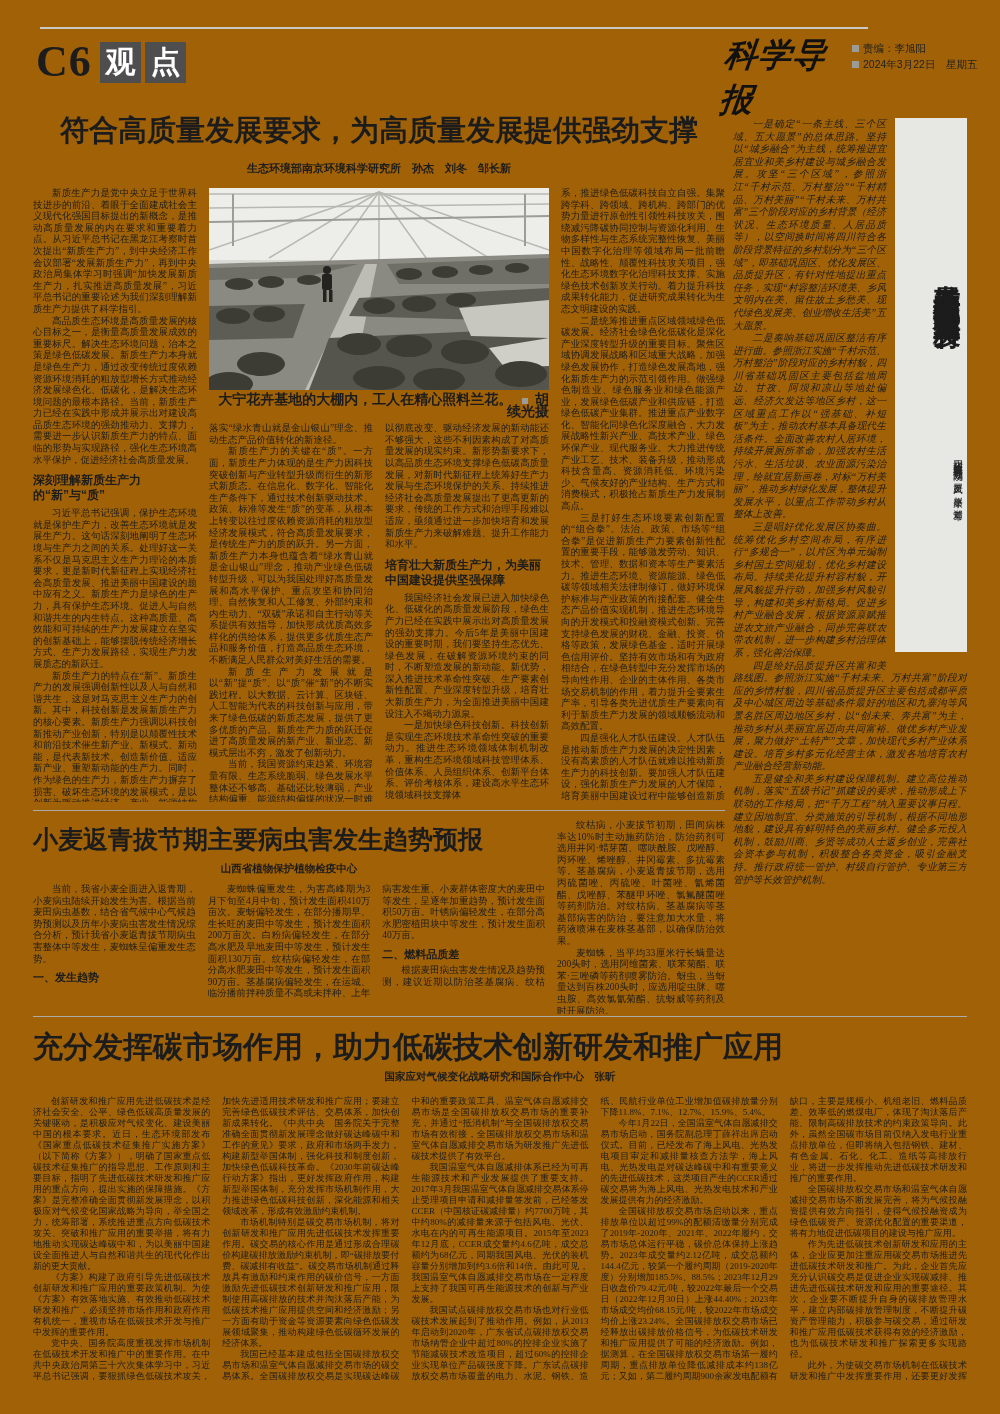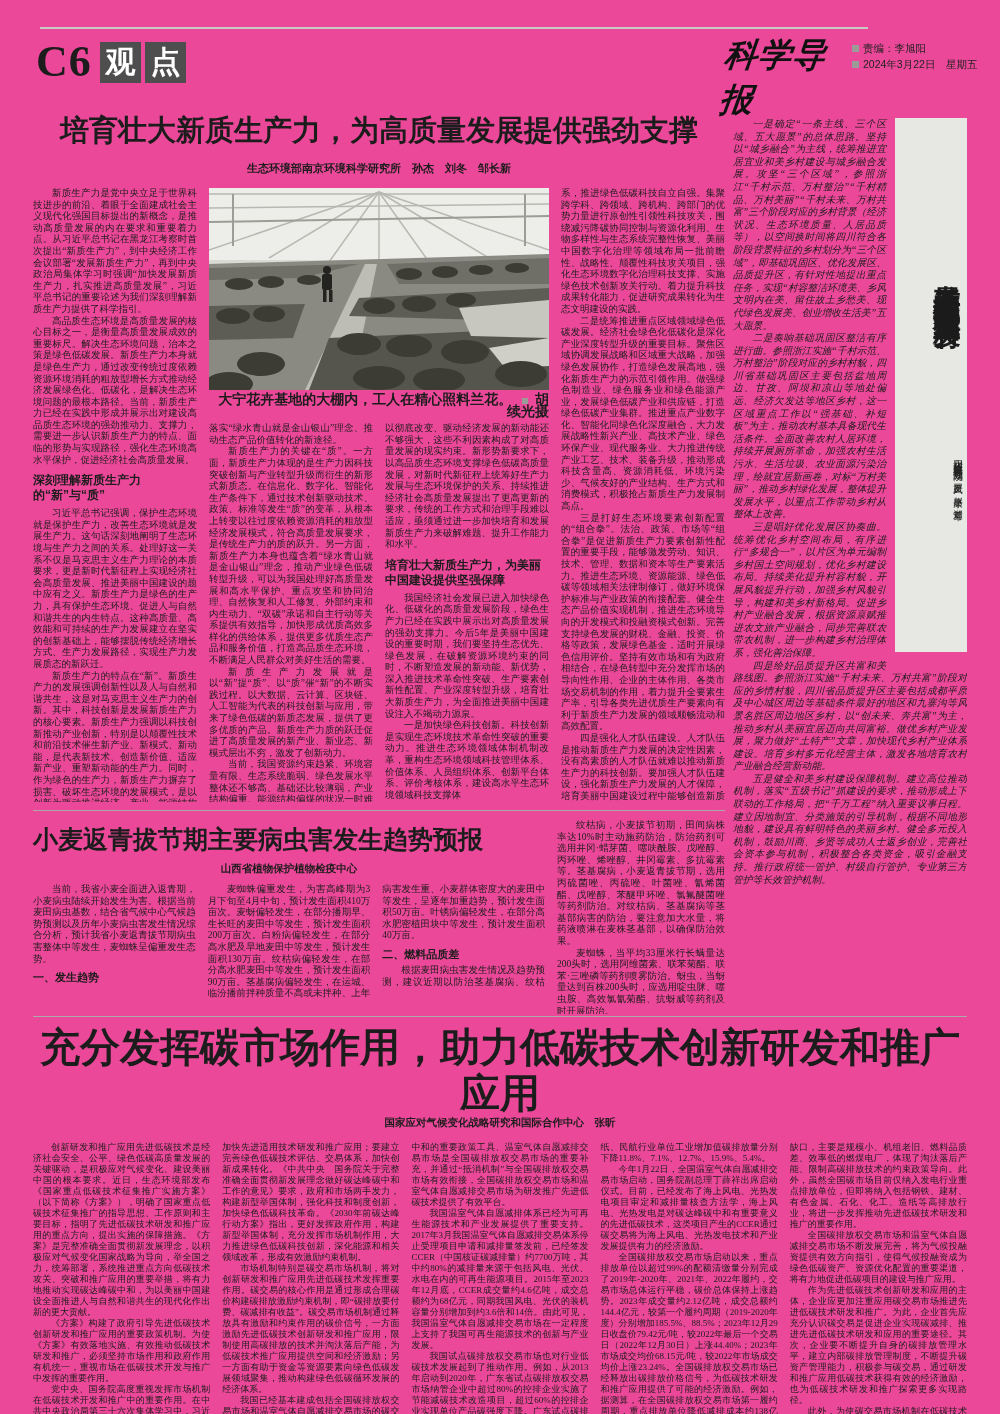--- a/index.html
+++ b/index.html
@@ -1,16 +1,16 @@
 <!DOCTYPE html>
 <html><head>
 <meta charset="utf-8">
 <style>
   html,body{margin:0;padding:0;background:#9a9a9a;}
-  .sheet{position:relative;width:1000px;height:1414px;background:#ec4899;margin:0 auto;overflow:hidden;
+  .sheet{position:relative;width:1000px;height:1414px;background:#a16207;margin:0 auto;overflow:hidden;
          font-family:"Liberation Serif","DejaVu Serif",serif;color:#1c1c1c;}
   
   .top-rule{position:absolute;left:40px;top:27px;width:828px;height:2px;background:#c9c9c6;}
   .page-no{position:absolute;left:36px;top:36px;font-family:"Liberation Serif","DejaVu Serif",serif;
            font-size:44px;font-weight:bold;letter-spacing:1px;}
   .section-label{position:absolute;left:100px;top:42px;display:flex;gap:4px;}
   .section-label .chip{width:41px;height:41px;background:#4e4e4e;color:#fff;display:flex;align-items:center;
            justify-content:center;font-size:30px;font-weight:bold;font-family:"Liberation Sans","DejaVu Sans",sans-serif;}
   .masthead{position:absolute;left:722px;top:33px;width:125px;font-size:33px;font-weight:bold;font-style:italic;
            font-family:"DejaVu Serif","Liberation Serif",serif;transform:skewX(-6deg);letter-spacing:1px;color:#111;}
@@ -57,22 +57,22 @@
            font-size:9.8px;line-height:12.6px;font-style:italic;}
   .vert-box{float:right;width:72px;height:534px;background:#e7e7e4;margin:0 0 10px 9px;
             writing-mode:vertical-rl;display:flex;justify-content:center;padding:8px 0;box-sizing:border-box;
             font-style:normal;}
   .vert-title{font-family:"Liberation Sans","DejaVu Sans",sans-serif;font-weight:800;font-size:27px;
               letter-spacing:2px;line-height:40px;margin:0;}
   .vert-byline{font-size:9.5px;letter-spacing:1px;padding-top:150px;line-height:18px;color:#222;}
   .sidebar .para{text-indent:2em;}
   
   .carbon{position:absolute;left:33px;top:1024px;width:934px;}
-  .carbon-headline{font-family:"Liberation Sans","DejaVu Sans",sans-serif;font-weight:900;font-size:40px;
-                   text-align:center;margin:0;line-height:46px;}
+  .carbon-headline{font-family:"Liberation Sans","DejaVu Sans",sans-serif;font-weight:900;font-size:30px;
+                   margin:0;line-height:46px;}
   .carbon-byline{text-align:center;font-size:10.5px;font-weight:bold;margin-top:0;
                  font-family:"Liberation Sans","DejaVu Sans",sans-serif;}
   .carbon-cols{column-count:5;column-gap:12px;height:294px;overflow:hidden;margin-top:12px;
                font-size:9px;line-height:11px;}
 </style>
 </head>
 <body>
 
 <div class="sheet">
 
@@ -88,21 +88,21 @@
       <span class="sq"></span>
       <span>责编：李旭阳</span>
     </div>
     <div class="row">
       <span class="sq"></span>
       <span>2024年3月22日　星期五</span>
     </div>
   </div>
 
   <div class="main-art">
-    <h1 class="main-headline">培育壮大新质生产力，为高质量发展提供强劲支撑</h1>
+    <h1 class="main-headline">符合高质量发展要求，为高质量发展提供强劲支撑</h1>
     <div class="main-byline">生态环境部南京环境科学研究所　孙杰　刘冬　邹长新</div>
     <div class="main-body">
       <div class="main-colA">
           <p class="para">新质生产力是党中央立足于世界科技进步的前沿、着眼于全面建成社会主义现代化强国目标提出的新概念，是推动高质量发展的内在要求和重要着力点。从习近平总书记在黑龙江考察时首次提出“新质生产力”，到中央经济工作会议部署“发展新质生产力”，再到中央政治局集体学习时强调“加快发展新质生产力，扎实推进高质量发展”，习近平总书记的重要论述为我们深刻理解新质生产力提供了科学指引。</p>
           <p class="para">高品质生态环境是高质量发展的核心目标之一，是衡量高质量发展成效的重要标尺。解决生态环境问题，治本之策是绿色低碳发展。新质生产力本身就是绿色生产力，通过改变传统过度依赖资源环境消耗的粗放型增长方式推动经济发展绿色化、低碳化，是解决生态环境问题的最根本路径。当前，新质生产力已经在实践中形成并展示出对建设高品质生态环境的强劲推动力、支撑力，需要进一步认识新质生产力的特点、面临的形势与实现路径，强化生态环境高水平保护，促进经济社会高质量发展。</p>
           <h4 class="sub-head">深刻理解新质生产力的“新”与“质”</h4>
           <p class="para">习近平总书记强调，保护生态环境就是保护生产力，改善生态环境就是发展生产力。这句话深刻地阐明了生态环境与生产力之间的关系。处理好这一关系不仅是马克思主义生产力理论的本质要求，更是新时代新征程上实现经济社会高质量发展、推进美丽中国建设的题中应有之义。新质生产力是绿色的生产力，具有保护生态环境、促进人与自然和谐共生的内生特点。这种高质量、高效能和可持续的生产力发展建立在坚实的创新基础上，能够摆脱传统经济增长方式、生产力发展路径，实现生产力发展质态的新跃迁。</p>
           <p class="para">新质生产力的特点在“新”。新质生产力的发展强调创新性以及人与自然和谐共生，这是对马克思主义生产力的创新。其中，科技创新是发展新质生产力的核心要素。新质生产力强调以科技创新推动产业创新，特别是以颠覆性技术和前沿技术催生新产业、新模式、新动能，是代表新技术、创造新价值、适应新产业、重塑新动能的生产力。同时，作为绿色的生产力，新质生产力摒弃了损害、破坏生态环境的发展模式，是以创新为驱动推进经济、产业、能源结构绿色低碳转型升级的先进生产力，是站在人与自然和谐共生的角度让生态环境成为经济社会高质量发展的重要支撑力量，是</p>
         </div>
       <div class="main-mid">

